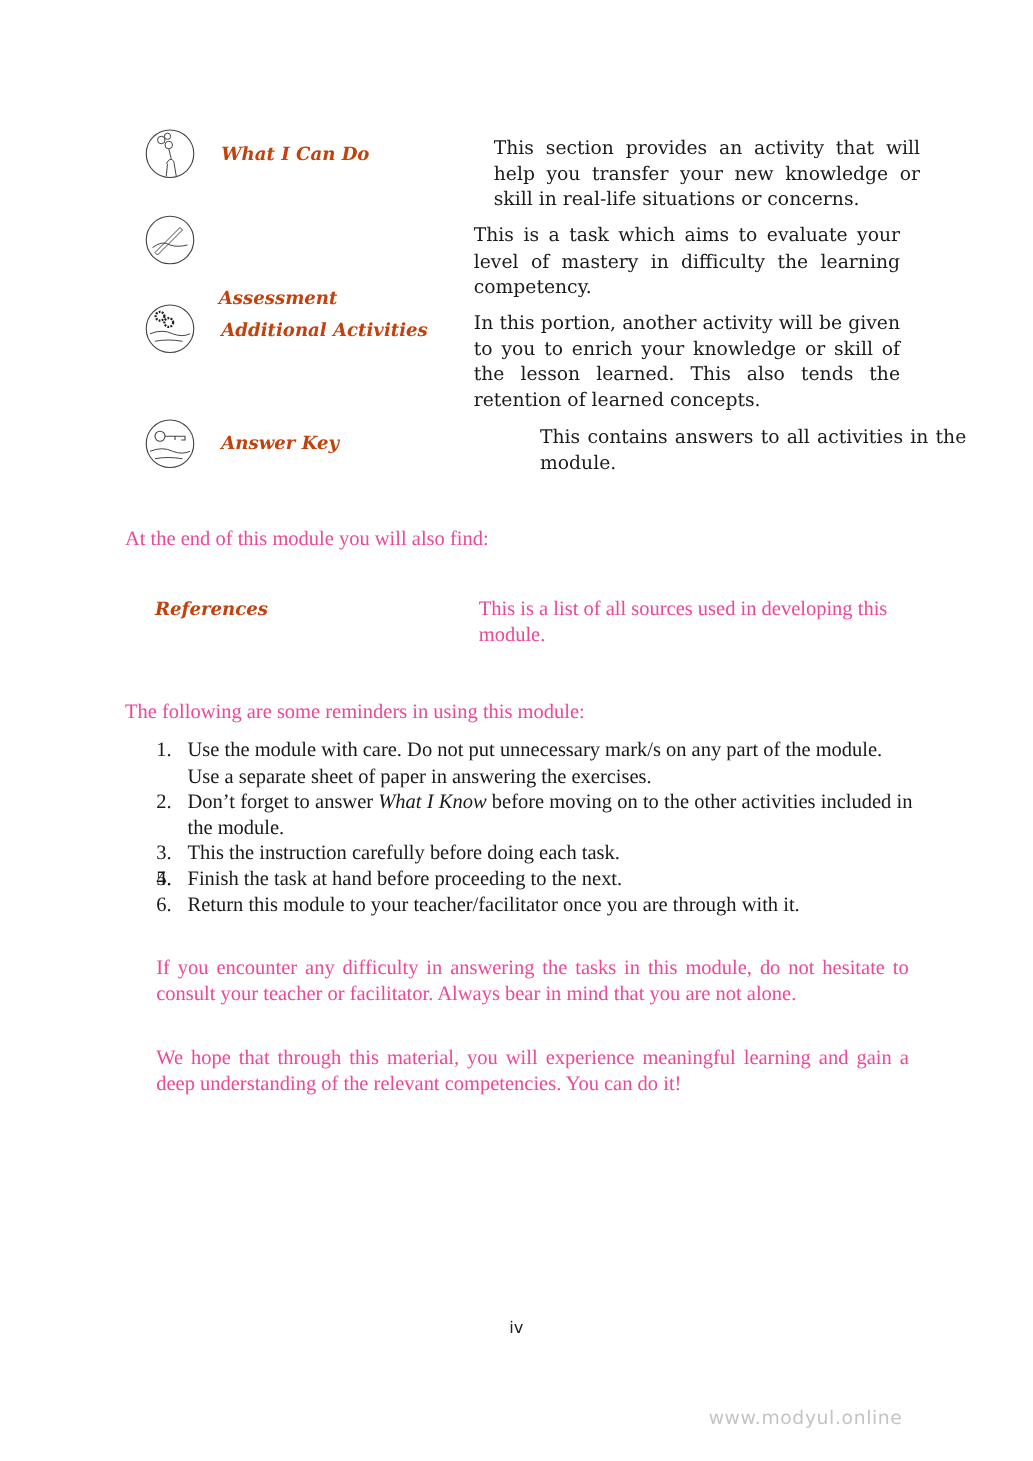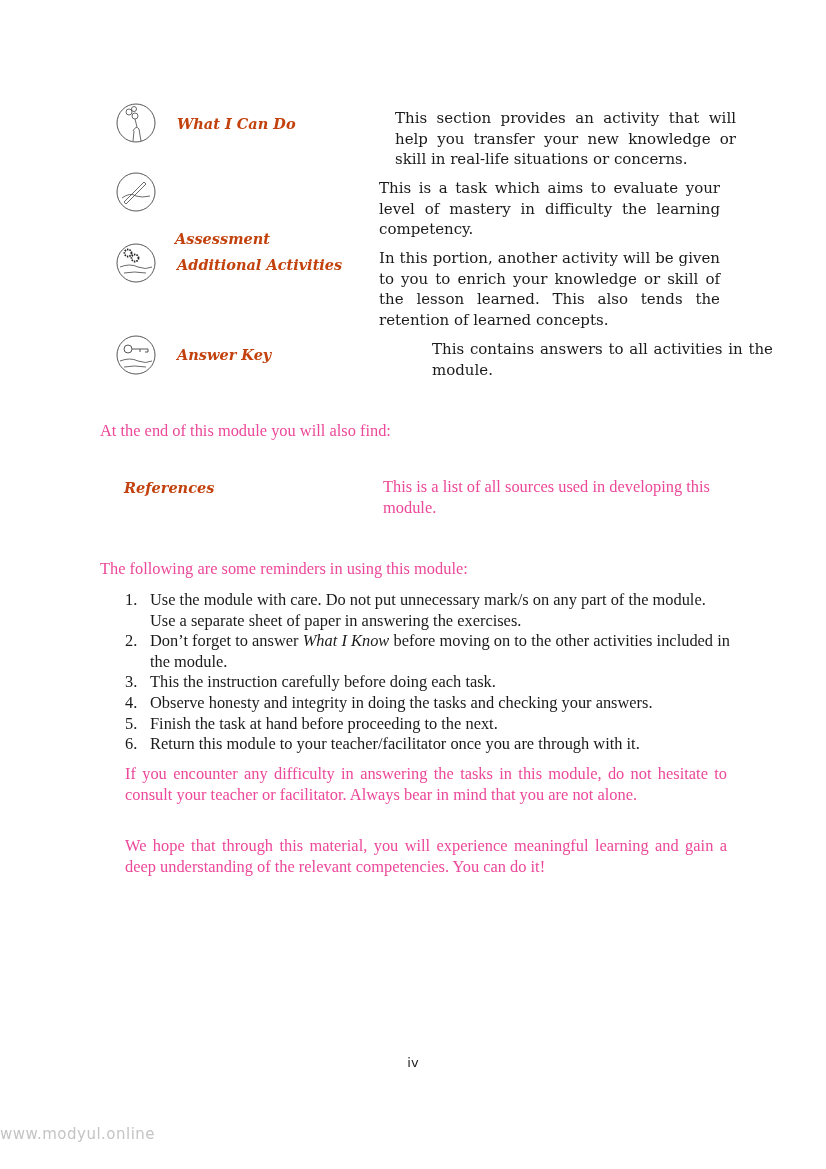--- a/index.html
+++ b/index.html
@@ -8,21 +8,21 @@
   .icon { position:absolute; width:40px; height:40px; }
   .icon svg { width:40px; height:40px; display:block; }
   .label { position:absolute; font-family:"DejaVu Serif", serif; font-weight:bold; font-style:italic; font-size:14.5px; color:#c2410c; white-space:nowrap; }
   .desc { position:absolute; font-size:15px; line-height:20.6px; text-align:justify; color:#1a1a1a; }
   .para { position:absolute; font-family:"Liberation Serif", serif; font-size:16.4px; line-height:20.6px; color:#ec4899; }
   .list { position:absolute; left:125px; width:605px; margin:0; padding:0; list-style:none; font-family:"Liberation Serif", serif; font-size:16.4px; line-height:20.6px; color:#1a1a1a; }
   .list li { position:relative; padding-left:25px; }
   .list li .num { position:absolute; left:0; top:0; }
   .justify { text-align:justify; }
   .pageno { position:absolute; left:0; width:826px; top:1055px; text-align:center; font-family:"DejaVu Sans", sans-serif; font-size:13px; color:#222; }
-  .watermark { position:absolute; left:0; width:722px; top:1125px; text-align:left; font-family:"DejaVu Sans", sans-serif; font-size:15px; color:#c4c4c4; letter-spacing:0.5px; }
+  .watermark { position:absolute; left:0; width:722px; top:1125px; text-align:right; font-family:"DejaVu Sans", sans-serif; font-size:15px; color:#c4c4c4; letter-spacing:0.5px; }
 </style>
 </head>
 <body>
 
 <div class="icon" style="left:116px;top:103px;">
   <svg viewBox="0 0 40 40">
       <circle cx="20" cy="20" r="19" fill="none" stroke="#444" stroke-width="0.9"></circle>
     <circle cx="13" cy="9" r="3" fill="none" stroke="#444" stroke-width="0.8"></circle>
     <circle cx="18" cy="6" r="2.5" fill="none" stroke="#444" stroke-width="0.8"></circle>
     <circle cx="19" cy="13" r="3" fill="none" stroke="#444" stroke-width="0.8"></circle>
@@ -79,21 +79,20 @@
   <li class="justify">
     <span class="num">2.</span>
     <span>Don’t forget to answer </span><i>What I Know</i><span> before moving on to the other activities included in the module.</span>
   </li>
   <li>
     <span class="num">3.</span>
     <span>This the instruction carefully before doing each task.</span>
   </li>
   <li>
     <span class="num">4.</span>
-    <span>Observe honesty and integrity in doing the tasks and checking your answers.</span>
   </li>
   <li>
     <span class="num">5.</span>
     <span>Finish the task at hand before proceeding to the next.</span>
   </li>
   <li>
     <span class="num">6.</span>
     <span>Return this module to your teacher/facilitator once you are through with it.</span>
   </li>
 </ol>

